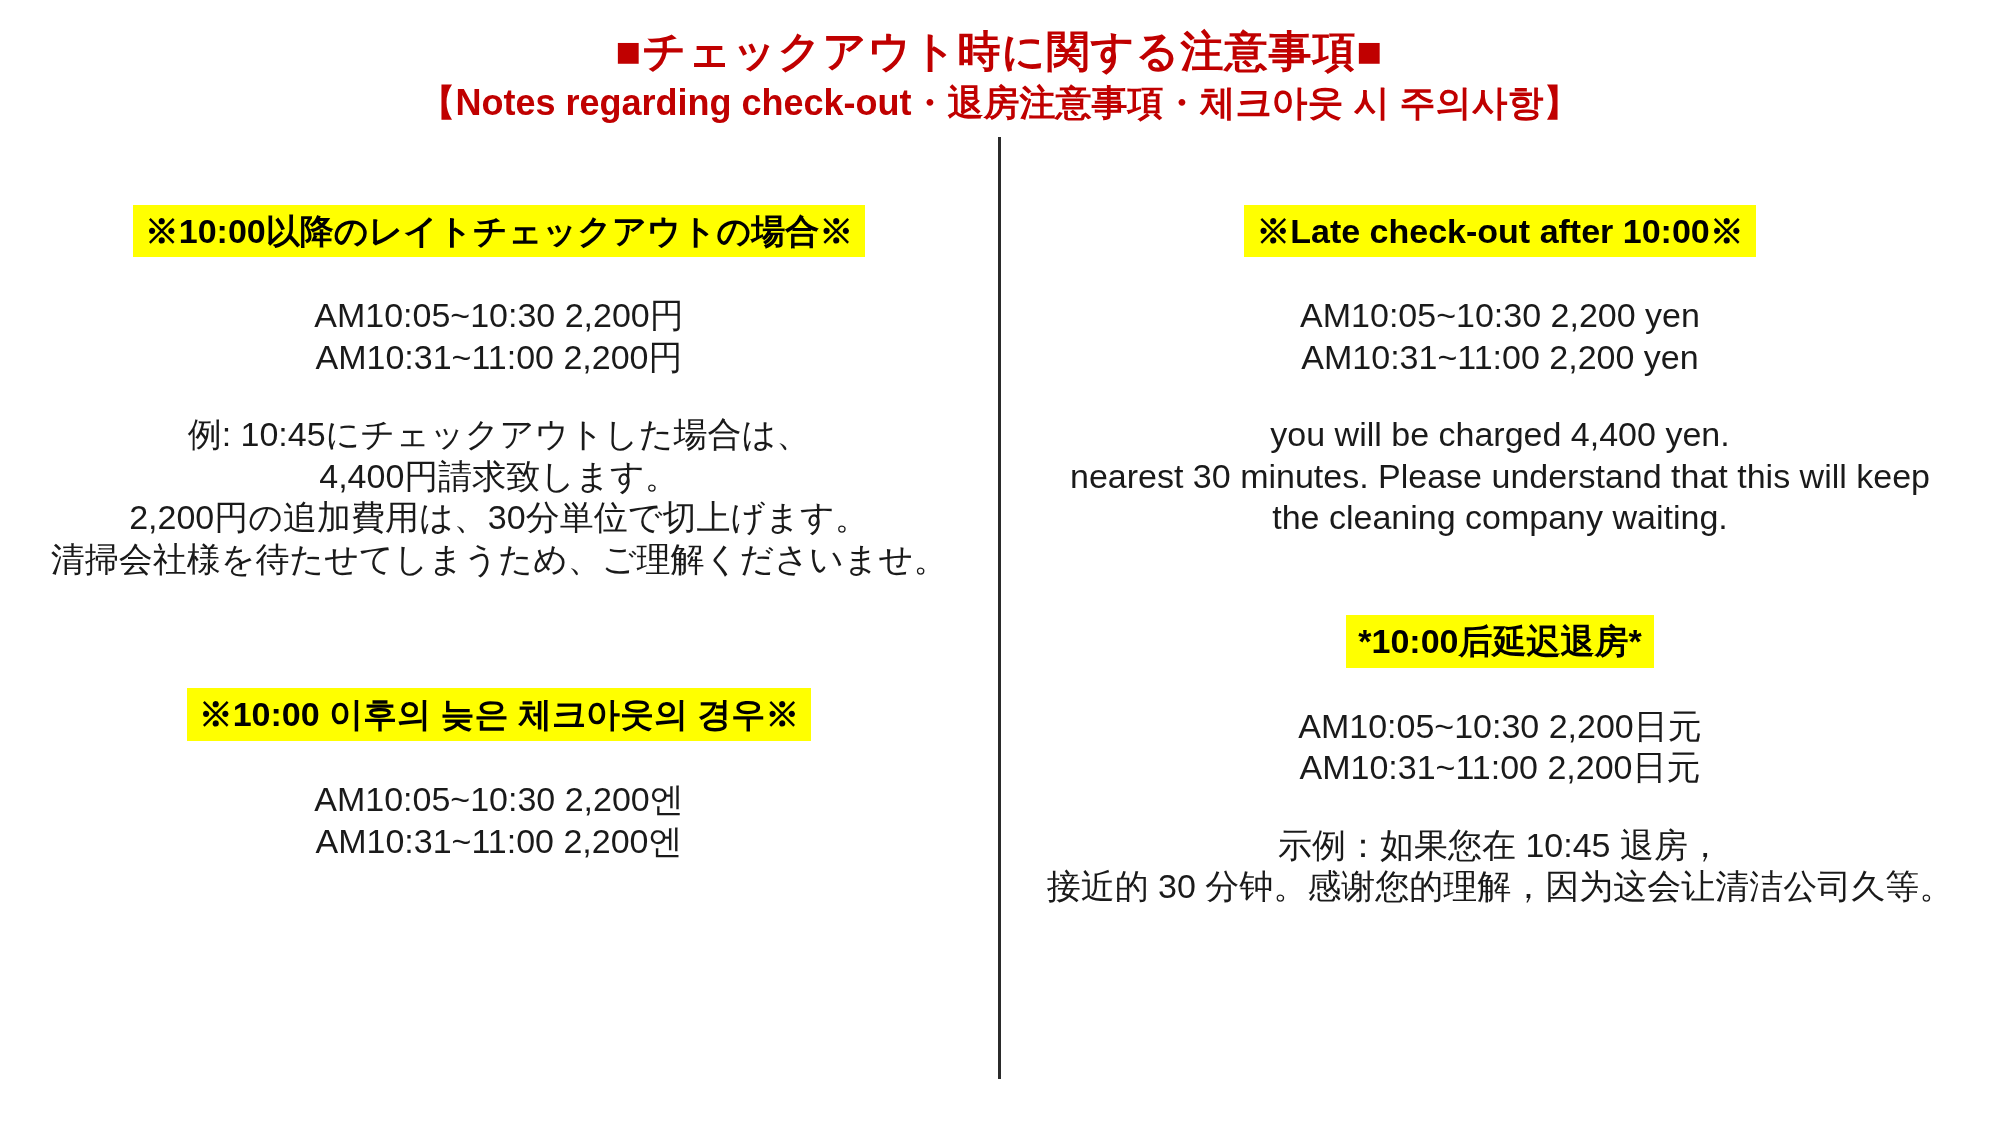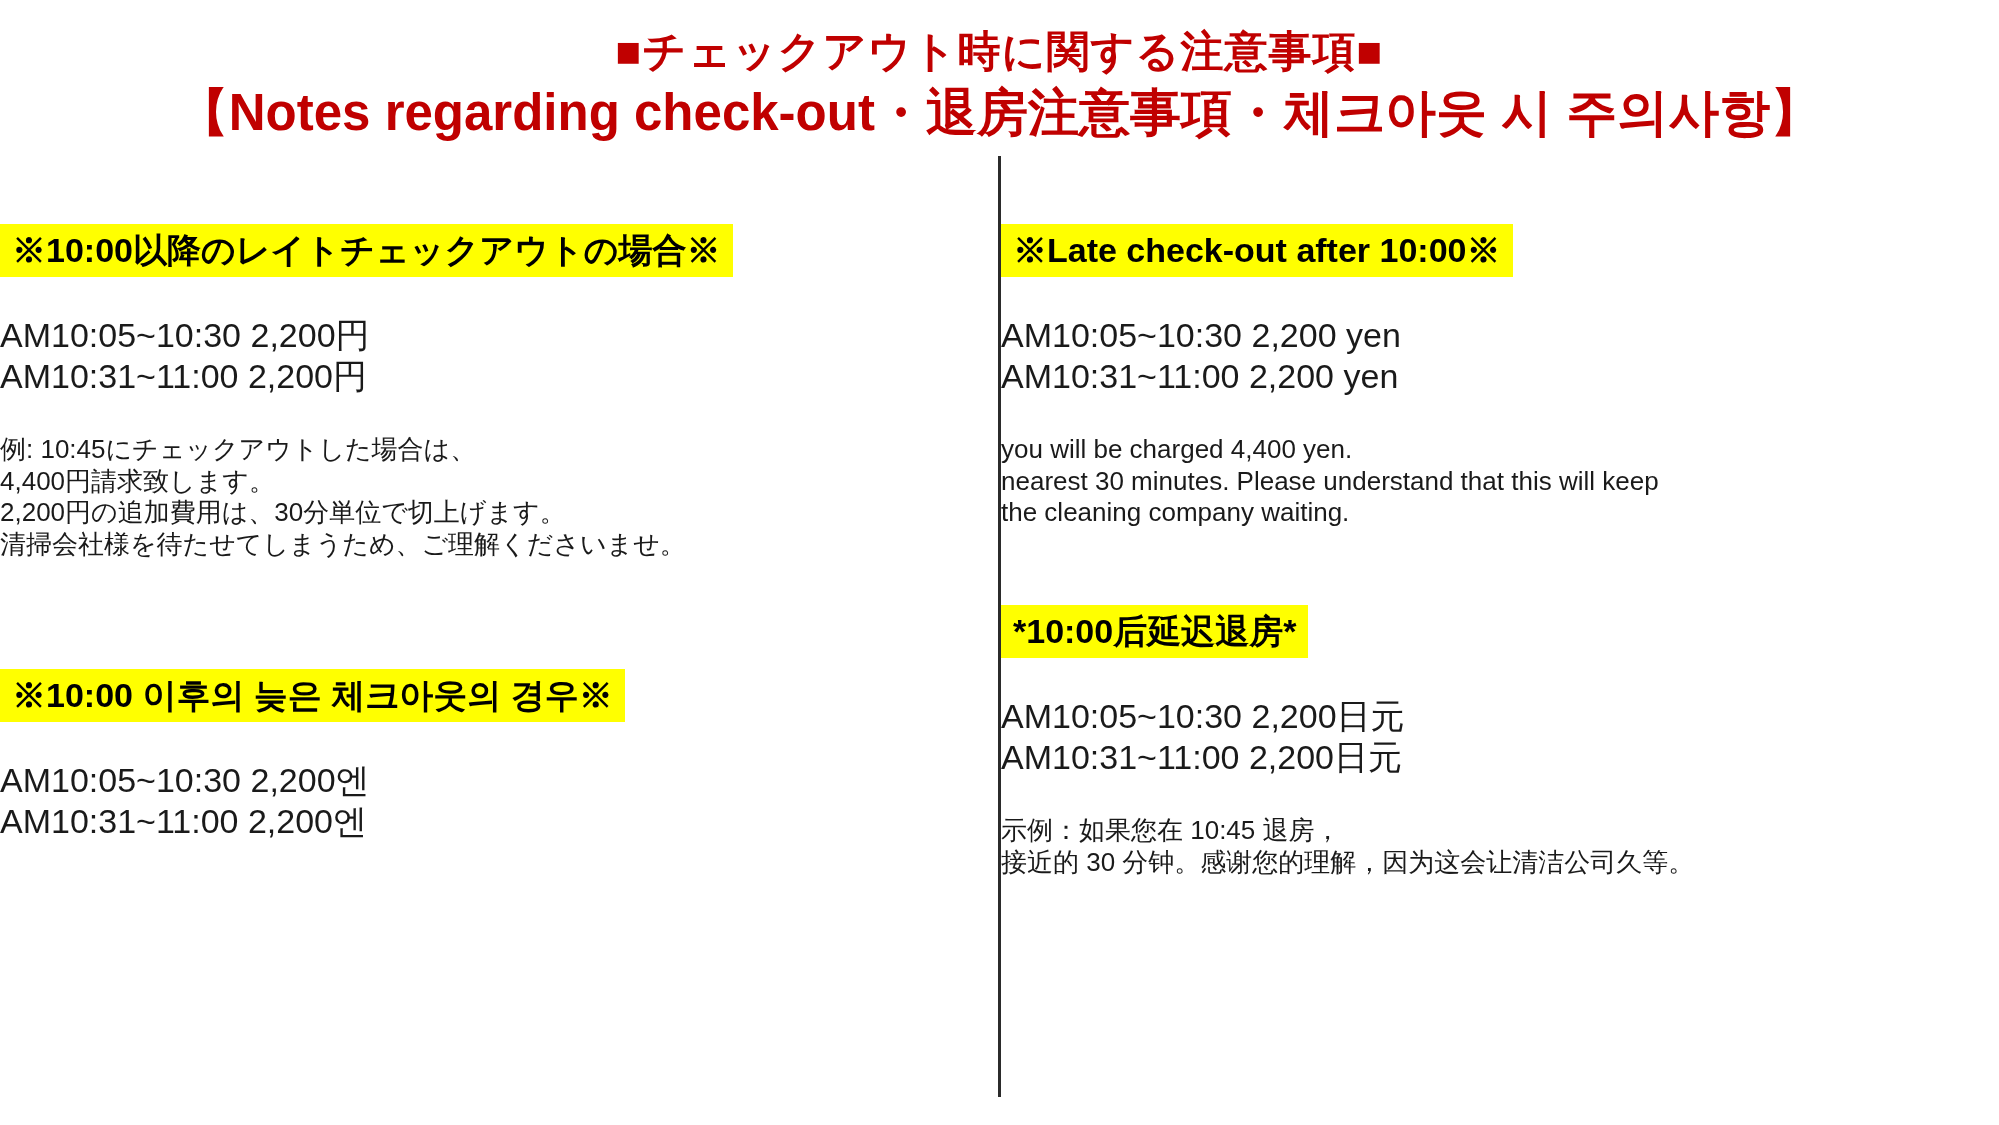--- a/index.html
+++ b/index.html
@@ -20,29 +20,29 @@
     color: var(--body-text);
     overflow: hidden;
   }
   .header {
     text-align: center;
     padding-top: 24px;
     font-weight: bold;
     color: var(--title-red);
   }
   .title-line1 { font-size: 43px; line-height: 1.3; letter-spacing: 1px; }
-  .title-line2 { font-size: 51px; line-height: 1.3; }
+  .title-line2 { font-size: 36px; line-height: 1.3; }
   .content {
     display: flex;
     align-items: stretch;
     margin-top: 4px;
   }
   .column {
     flex: 1 1 0;
-    text-align: left;
+    text-align: center;
     padding-top: 74px;
   }
   .divider {
     width: 3px;
     height: 942px;
     margin-top: 6px;
     background: var(--divider);
   }
   .hl {
     display: inline-block;
@@ -53,21 +53,21 @@
     padding: 6px 12px;
     color: #000;
   }
   .times {
     margin-top: 38px;
     font-size: 34px;
     line-height: 1.22;
   }
   .example {
     margin-top: 36px;
-    font-size: 26px;
+    font-size: 34px;
     line-height: 1.22;
   }
   .section-2 { margin-top: 108px; }
   .column-right .section-2 { margin-top: 76px; }
 </style>
 </head>
 <body>
 
 <div class="page">
 

